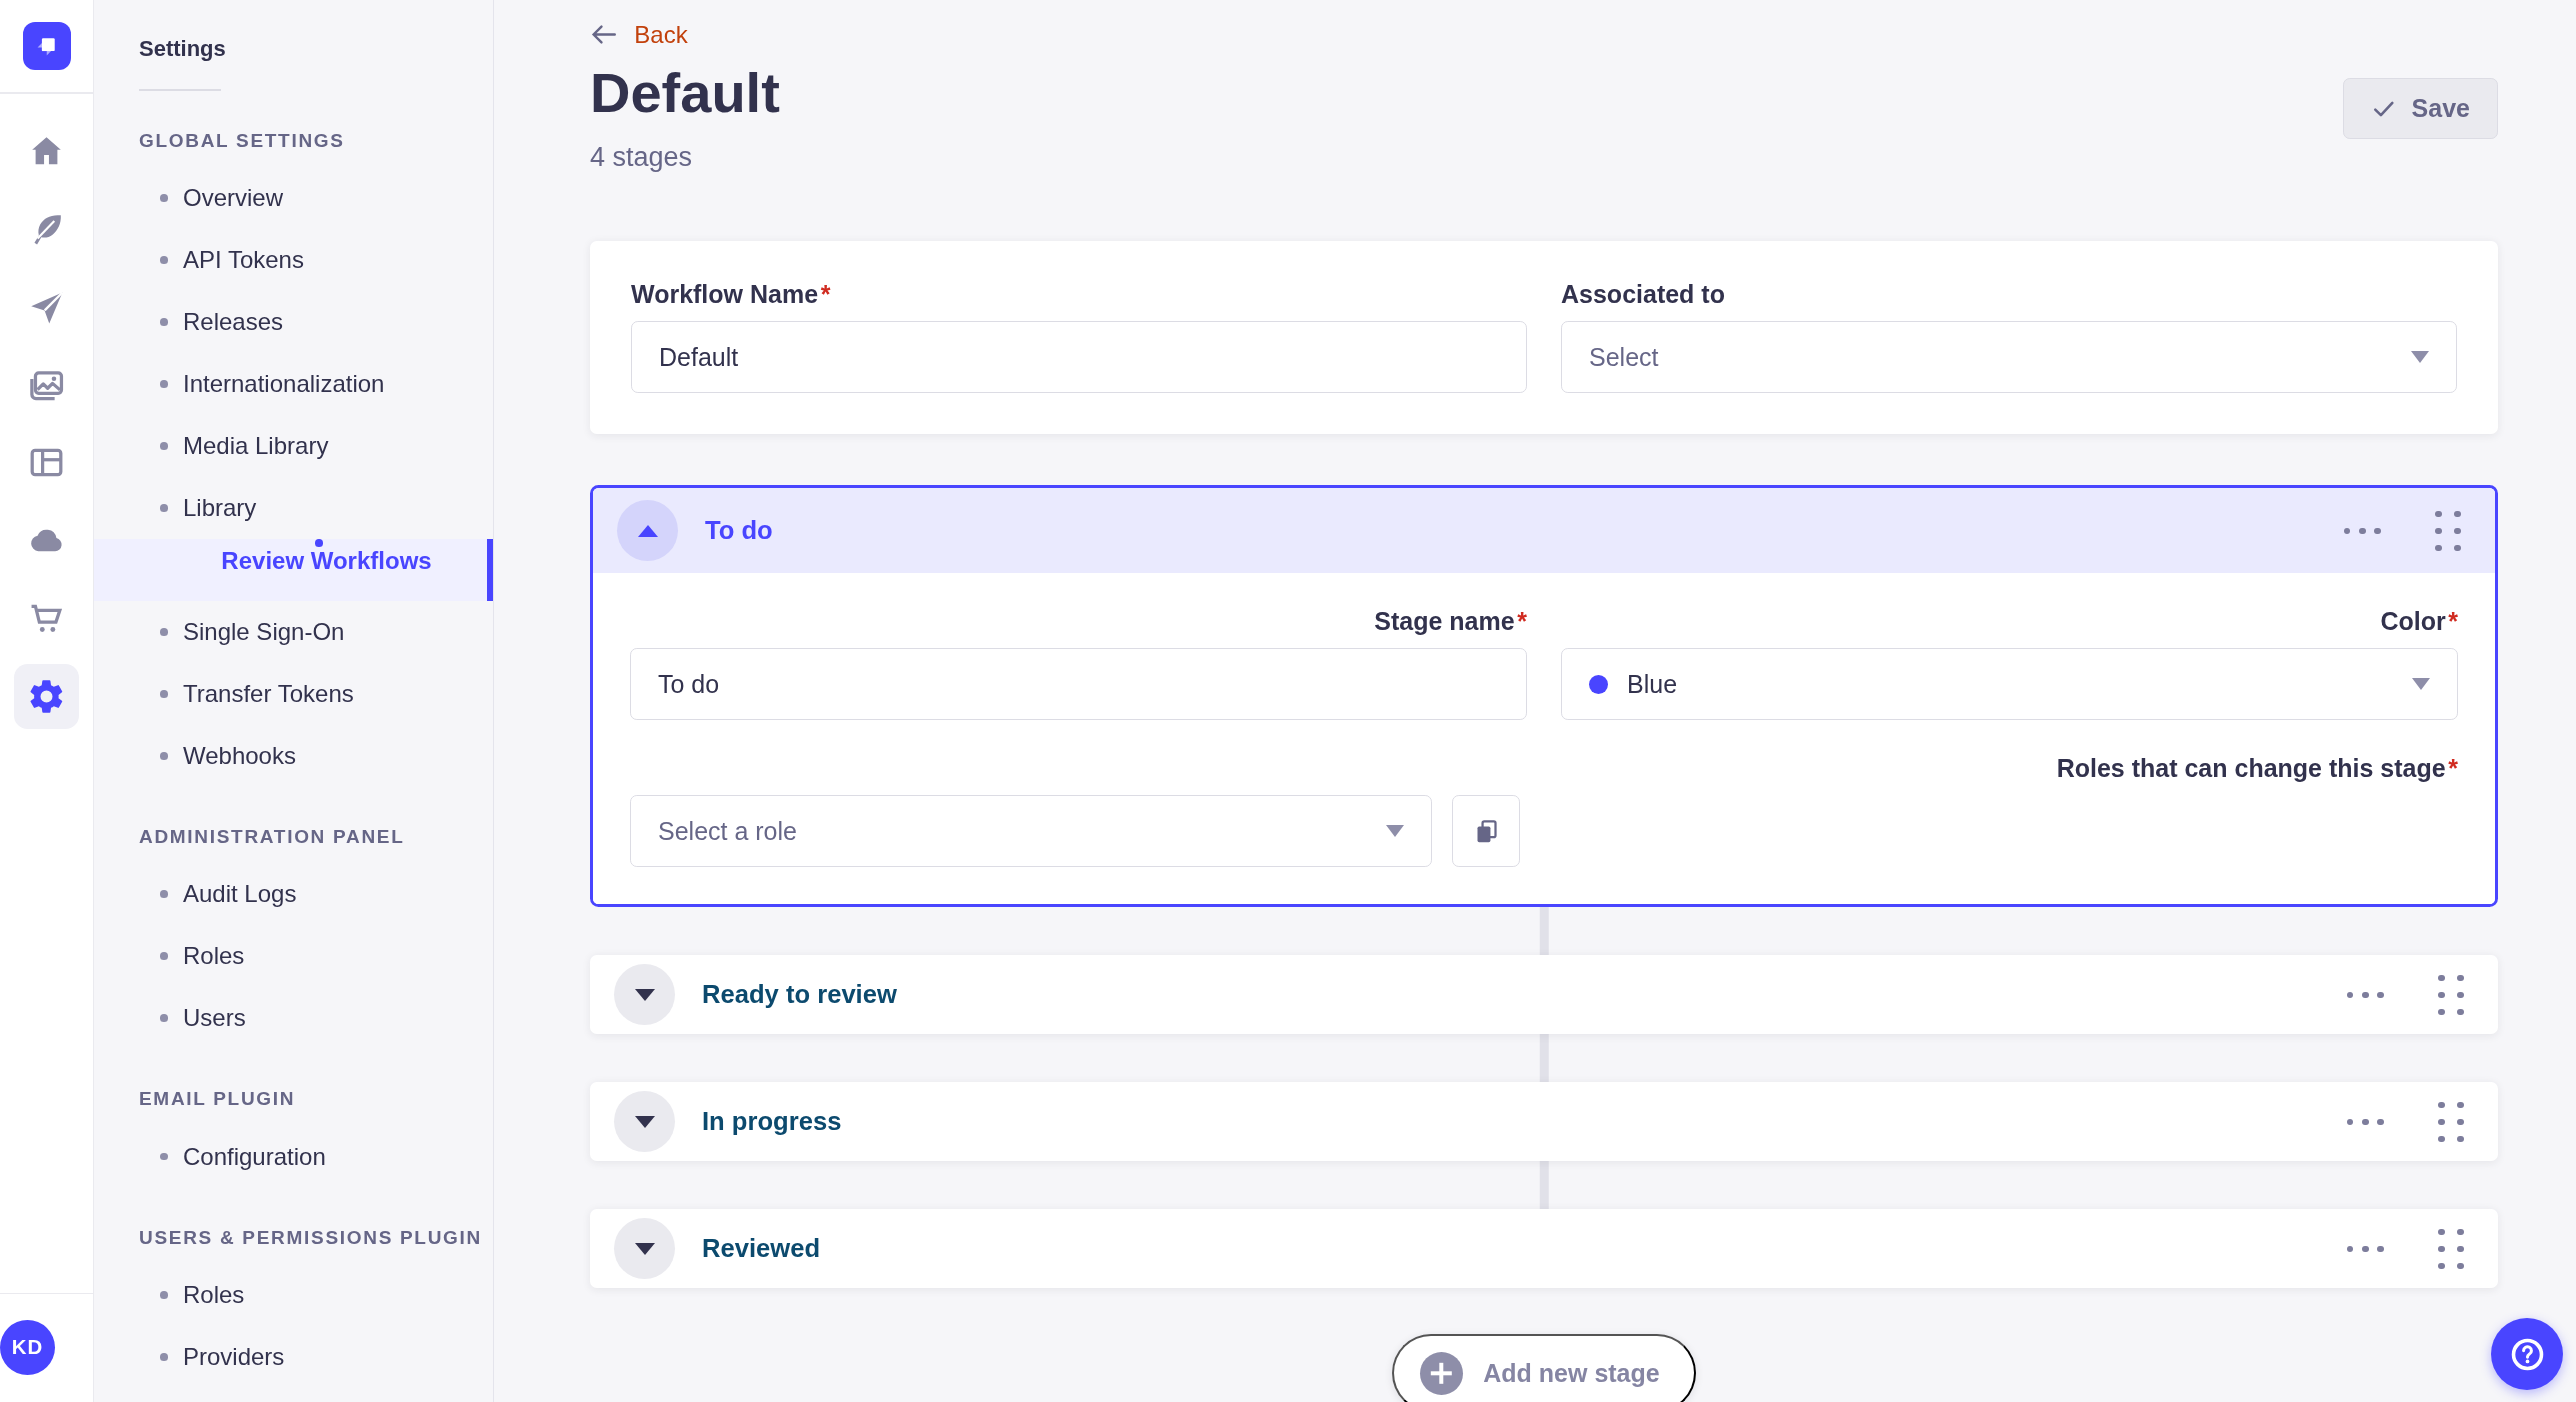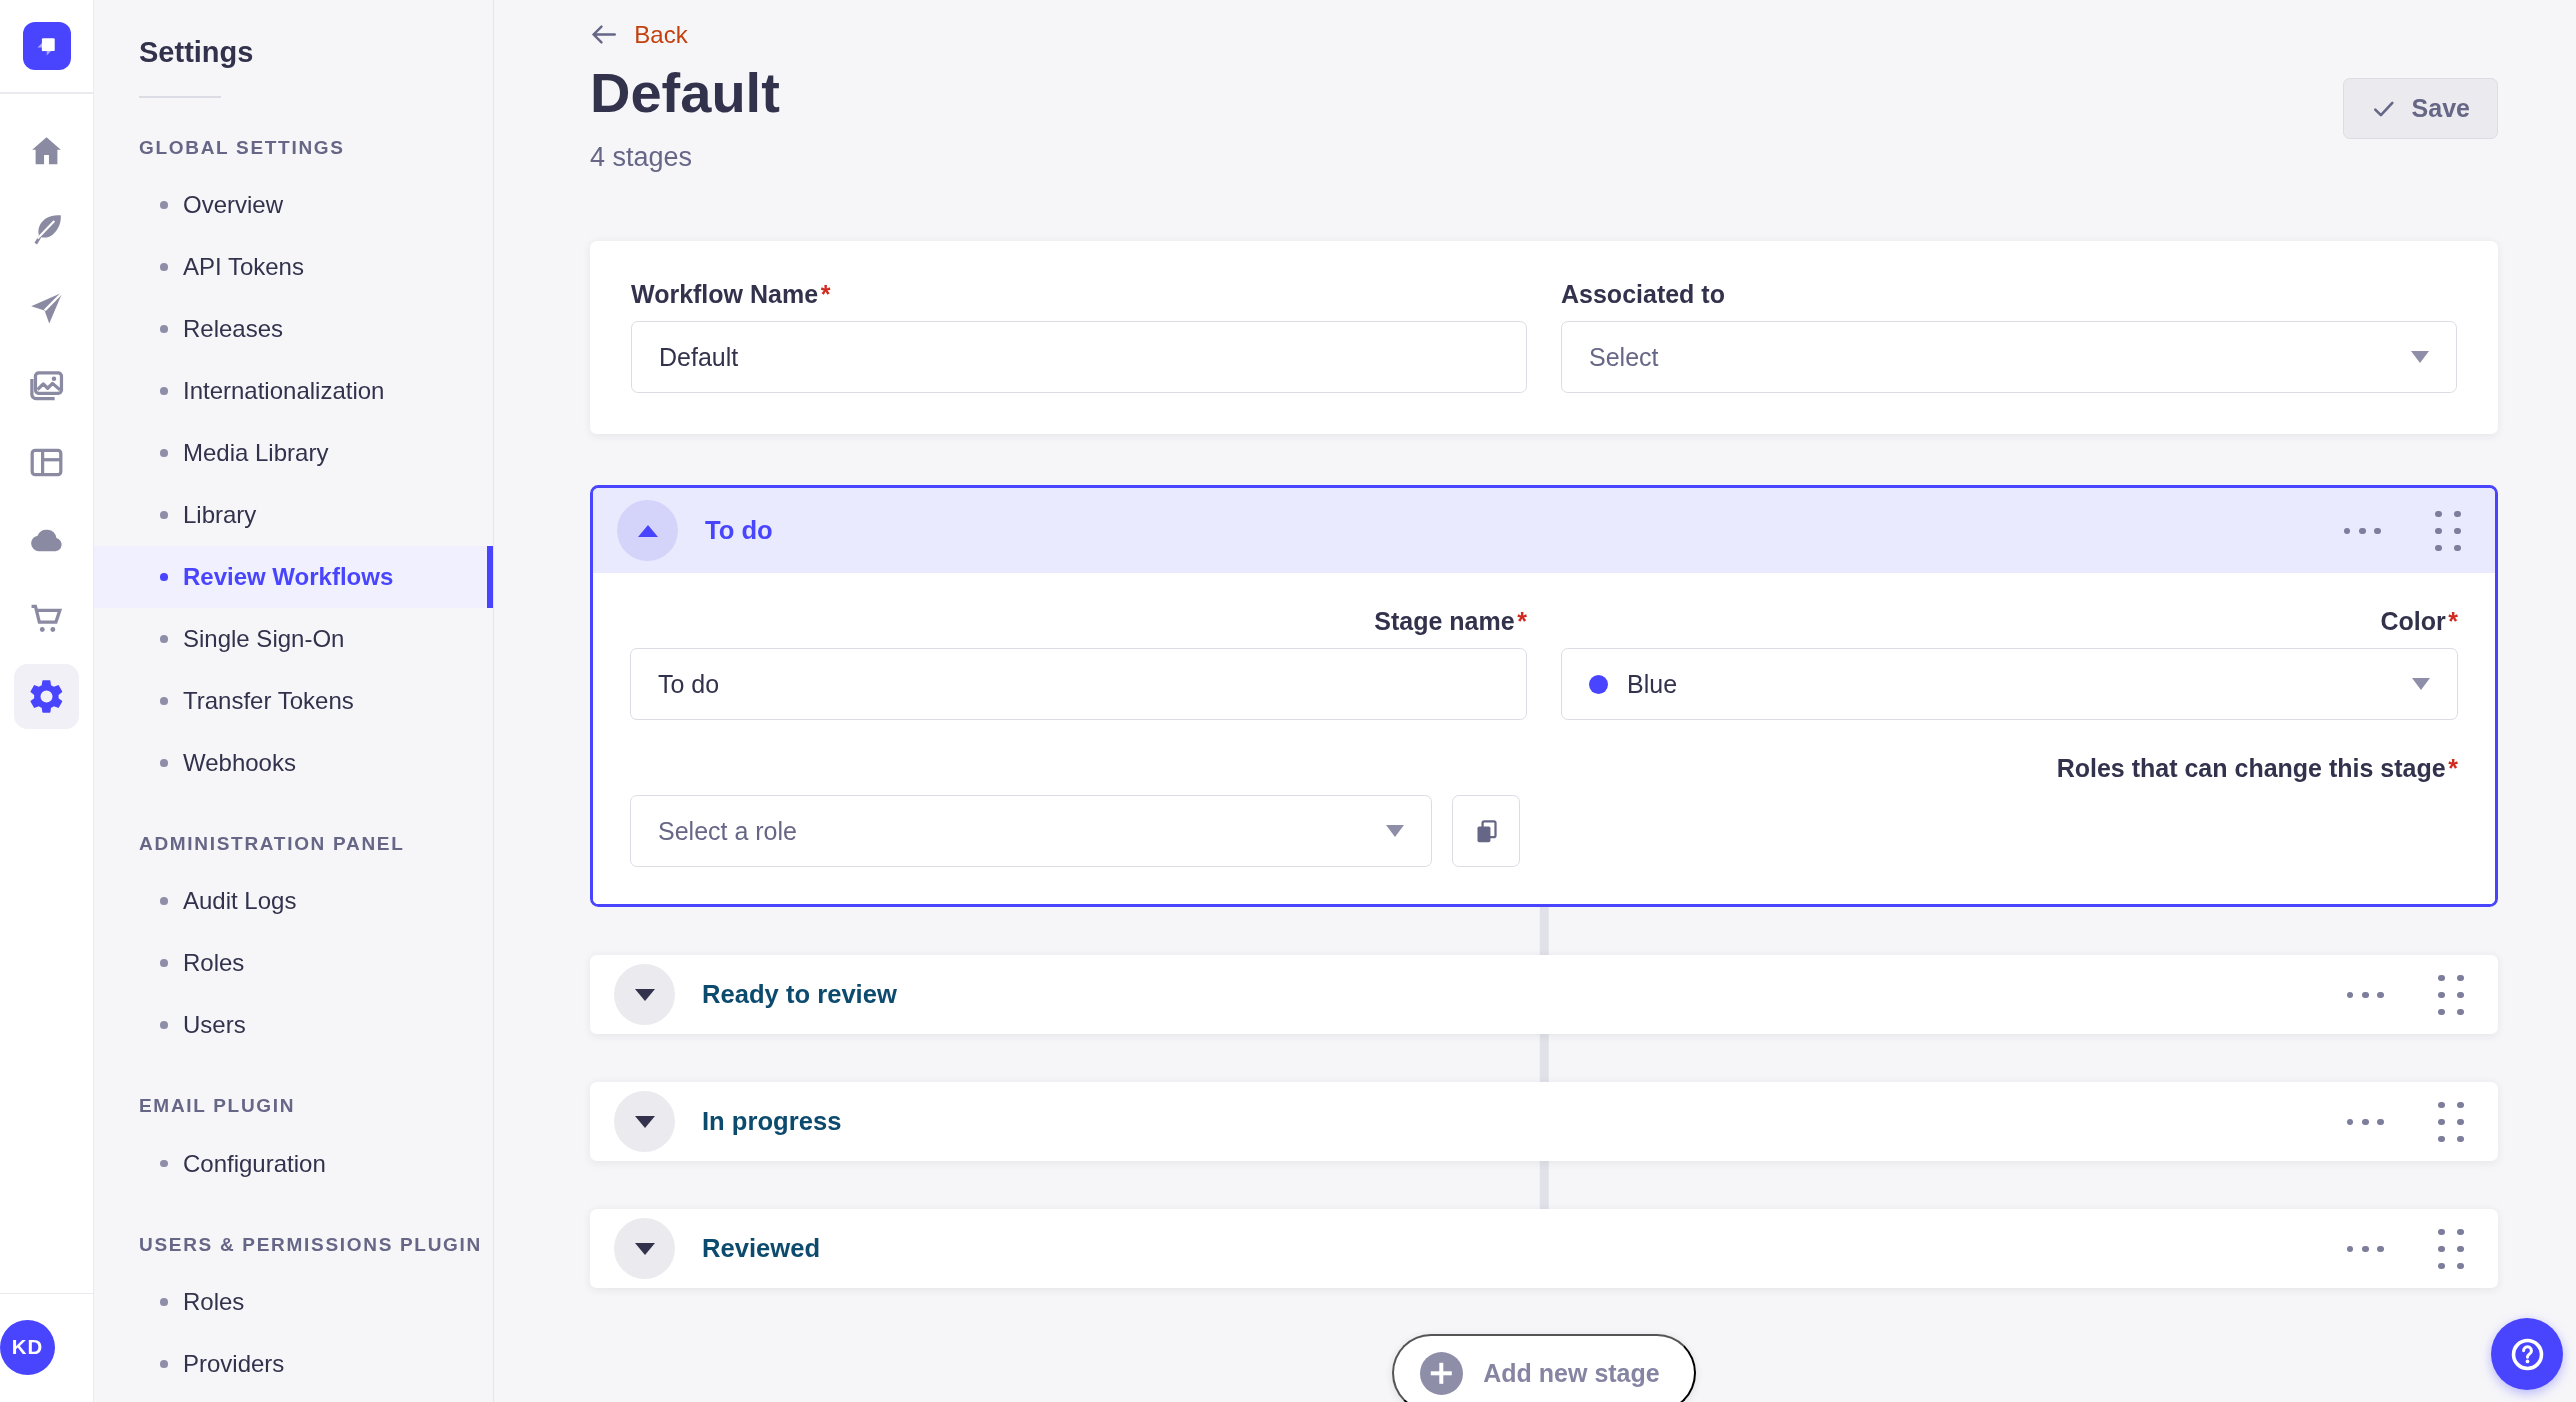--- a/index.html
+++ b/index.html
@@ -40,35 +40,35 @@
     color: #fff; font-size: 20.4px; font-weight: 700;
     display: flex; align-items: center; justify-content: center; cursor: pointer;
     letter-spacing: 0.9px;
   }
 
   
   .sidebar {
     width: 400px; flex-shrink: 0; background: #f6f6f9;
     border-right: 1.7px solid #e4e4ec; padding-top: 36px; overflow: hidden;
   }
-  .sb-title { font-size: 29px; font-weight: 600; color: #32324d; margin-left: 45px; }
+  .sb-title { font-size: 22px; font-weight: 600; color: #32324d; margin-left: 45px; }
   .sb-divider { width: 82px; height: 1.7px; background: #dcdce4; margin: 27px 0 0 45px; }
   .sb-section-label {
     font-size: 19px; font-weight: 700; color: #666687; letter-spacing: 1.7px;
     margin: 39px 0 15.3px 45px;
   }
   .sb-item {
     height: 62px; display: flex; align-items: center; padding-left: 66px;
     font-size: 24px; color: #32324d; position: relative; cursor: pointer;
   }
   .sb-item .bullet {
     width: 7.7px; height: 7.7px; border-radius: 50%; background: #8e8ea9; margin-right: 15.3px;
     flex-shrink: 0;
   }
-  .sb-item.active { background: #f0f0ff; color: #4945ff; font-weight: 600; }
+  .sb-item.active { background: #f0f0ff; color: #4945ff; font-weight: 600; flex-direction: column; }
   .sb-item.active .bullet { background: #4945ff; }
   .sb-item.active::after {
     content: ""; position: absolute; right: 0; top: 0; bottom: 0; width: 6px; background: #4945ff;
   }
 
   
   .content { flex: 1; padding: 20.4px 78px 0 96px; position: relative; }
   .back-row { display: flex; align-items: center; gap: 15.3px; color: #c2410c; font-size: 24px; cursor: pointer; width: fit-content; justify-content: flex-end; }
   .back-row svg { width: 29px; height: 29px; }
   .header-row { display: flex; justify-content: space-between; align-items: flex-start; margin-top: 13.6px; }

